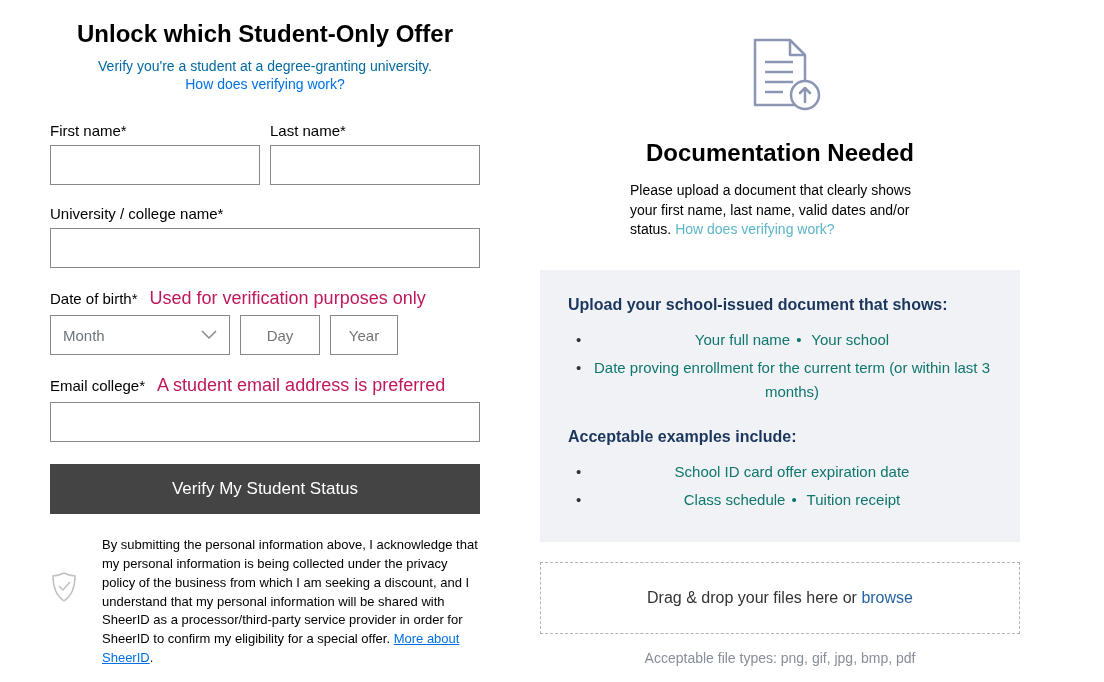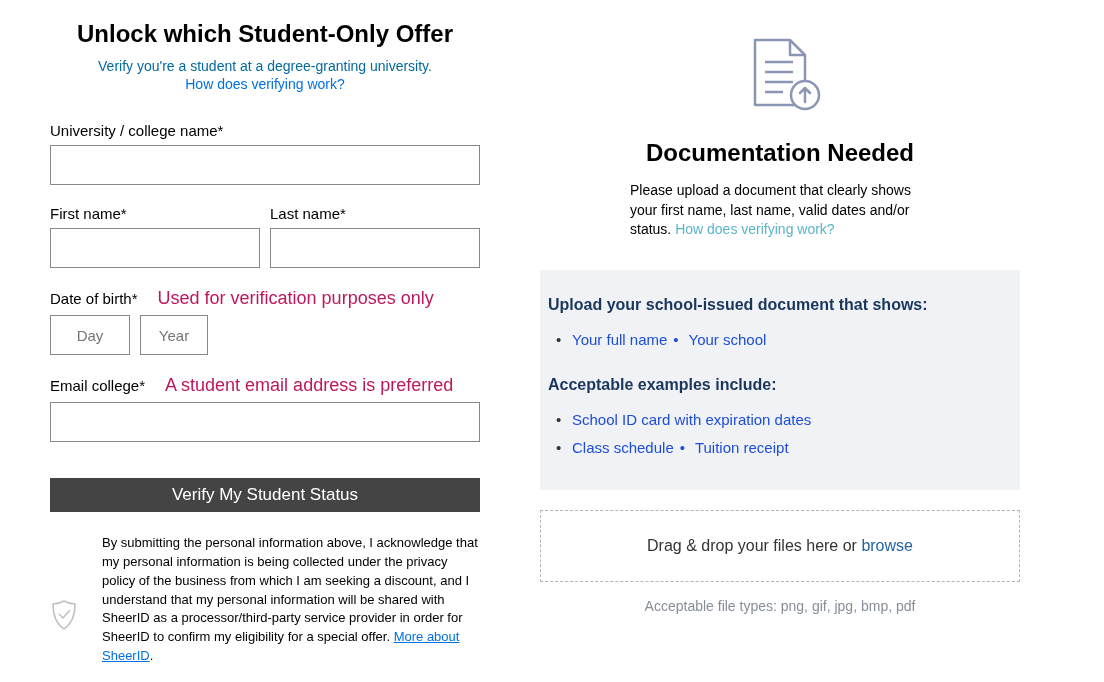--- a/index.html
+++ b/index.html
@@ -56,21 +56,21 @@
     .form-label {
       font-size: 15px;
       color: #000;
       font-weight: 400;
       margin-bottom: 6px;
       display: block;
     }
     .label-row {
       display: flex;
       align-items: baseline;
-      gap: 20px;
+      gap: 12px;
       margin-bottom: 6px;
     }
     .hint-text {
       font-size: 18px;
       color: #be185d;
     }
     .text-input {
       width: 100%;
       height: 40px;
       border: 1px solid #888;
@@ -113,34 +113,34 @@
       text-align: center;
       font-size: 15px;
       color: #6c757d;
       background: #fff;
     }
     .year-input {
       width: 68px;
     }
     .verify-btn {
       width: 100%;
-      height: 34px;
+      height: 50px;
       background: #444;
       color: #fff;
       border: none;
       font-size: 17px;
       font-weight: 400;
       cursor: pointer;
-      margin-top: 16px;
+      margin-top: 2px;
       margin-bottom: 22px;
     }
     .disclaimer-row {
       display: flex;
       gap: 12px;
-      align-items: center;
+      align-items: flex-start;
     }
     .shield {
       flex: 0 0 30px;
       margin-top: 35px;
     }
     .disclaimer-text {
       font-size: 13px;
       line-height: 1.45;
       color: #000;
       flex: 1;
@@ -163,40 +163,41 @@
       text-align: left;
       max-width: 300px;
       line-height: 1.4;
       margin-bottom: 30px;
     }
     .doc-link {
       color: #5bb5c8;
     }
     .req-box {
       background: #f0f2f5;
-      padding: 26px 8px;
+      padding: 26px 28px;
       width: 100%;
     }
     .req-heading {
       font-size: 16px;
       font-weight: 700;
       color: #1a365d;
       margin-bottom: 14px;
     }
     .req-list {
       list-style: none;
       padding-left: 24px;
       margin-bottom: 24px;
     }
     .req-list li {
       position: relative;
       font-size: 15px;
-      color: #1d4ed8;
+      color: #0f766e;
       line-height: 1.6;
       margin-bottom: 4px;
+      text-align: center;
     }
     .req-list li::before {
       content: "•";
       position: absolute;
       left: -16px;
       color: #333;
     }
     .inline-bullet {
       margin-left: 6px;
       margin-right: 6px;
@@ -221,42 +222,50 @@
     }
   </style>
 </head>
 <body>
 
 <div class="left-col">
   <h1 class="main-title">Unlock which Student-Only Offer</h1>
   <p class="subtitle">Verify you're a student at a degree-granting university.</p>
   <a class="link-center">How does verifying work?</a>
 
-  <div class="form-group">
-    <label class="form-label">University / college name*</label>
-    <input class="text-input" type="text" style="">
-  </div>
-
   <div class="form-group row-2">
     <div>
       <label class="form-label">First name*</label>
       <input class="text-input" type="text" style="">
     </div>
     <div>
       <label class="form-label">Last name*</label>
       <input class="text-input" type="text" style="">
     </div>
   </div>
 
   <div class="form-group">
+    <label class="form-label">University / college name*</label>
+    <input class="text-input" type="text" style="">
+  </div>
+
+  <div class="form-group">
     <div class="label-row">
       <label class="form-label" style="margin-bottom:0">Date of birth*</label>
       <span class="hint-text">Used for verification purposes only</span>
     </div>
     <div class="dob-row">
+      <div class="month-select">
+        <span>Month</span>
+        <span class="chevron">
+          <svg width="16" height="10" viewBox="0 0 16 10">
+              <path d="M1 1 L8 8 L15 1" stroke="#888" stroke-width="1.5" fill="none"></path>
+            </svg>
+        </span>
+      </div>
       <input class="day-input" type="text" placeholder="Day" style="">
       <input class="year-input" type="text" placeholder="Year" style="">
     </div>
   </div>
 
   <div class="form-group">
     <div class="label-row">
       <label class="form-label" style="margin-bottom:0">Email college*</label>
       <span class="hint-text">A student email address is preferred</span>
     </div>
@@ -296,24 +305,25 @@
   <p class="doc-subtitle">
     <span>Please upload a document that clearly shows your first name, last name, valid dates and/or status. </span><a class="doc-link">How does verifying work?</a>
   </p>
 
   <div class="req-box">
     <div class="req-heading">Upload your school-issued document that shows:</div>
     <ul class="req-list">
       <li>
         <span>Your full name</span><span class="inline-bullet">•</span> <span>Your school</span>
       </li>
+      <li>Date proving enrollment for the current term (or within last 3 months)</li>
     </ul>
     <div class="req-heading">Acceptable examples include:</div>
     <ul class="req-list" style="margin-bottom:0">
-      <li>School ID card with expiration dates</li>
+      <li>School ID card offer expiration date</li>
       <li>
         <span>Class schedule</span><span class="inline-bullet">•</span> <span>Tuition receipt</span>
       </li>
     </ul>
   </div>
 
   <div class="dropzone">
     <span>Drag &amp; drop your files here or </span><span class="browse-link">browse</span>
   </div>
   <div class="filetypes">Acceptable file types: png, gif, jpg, bmp, pdf</div>

